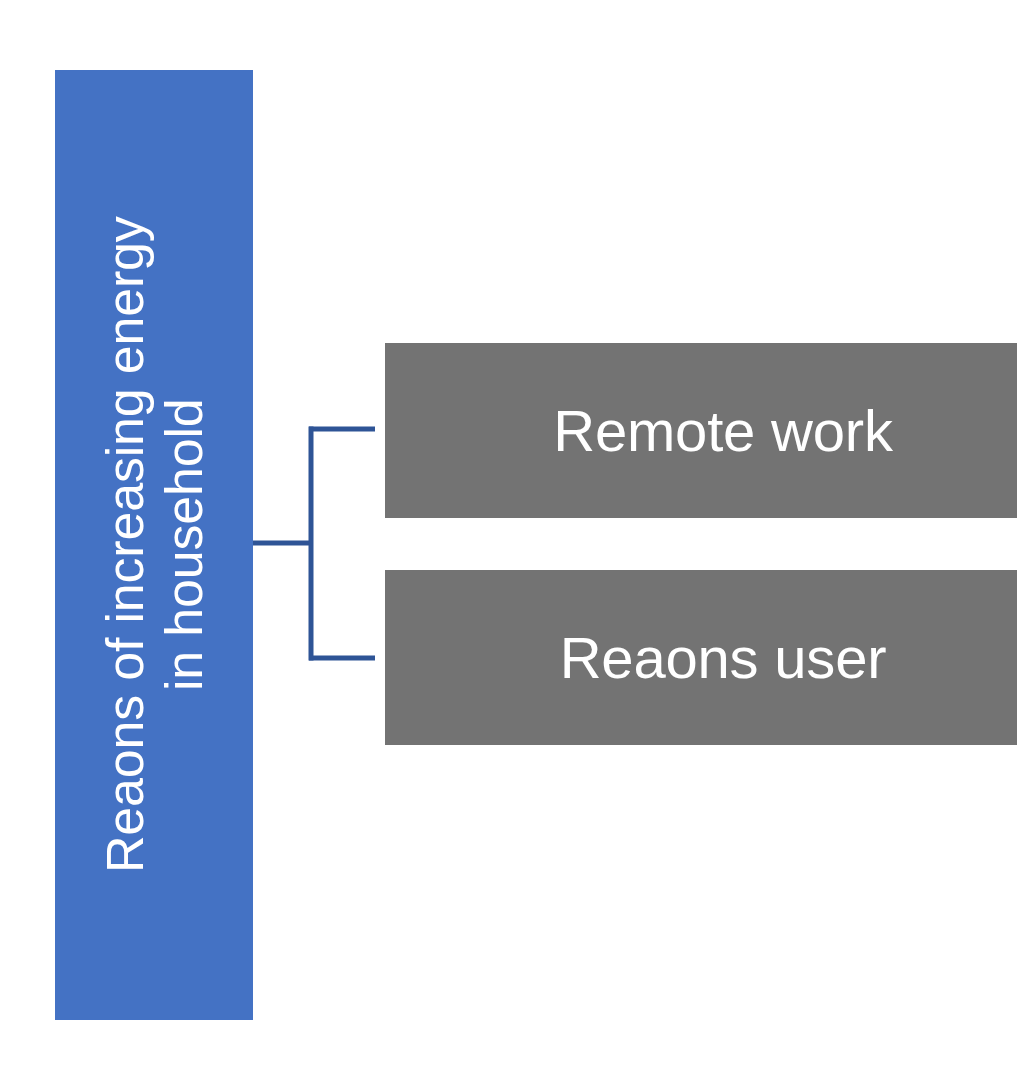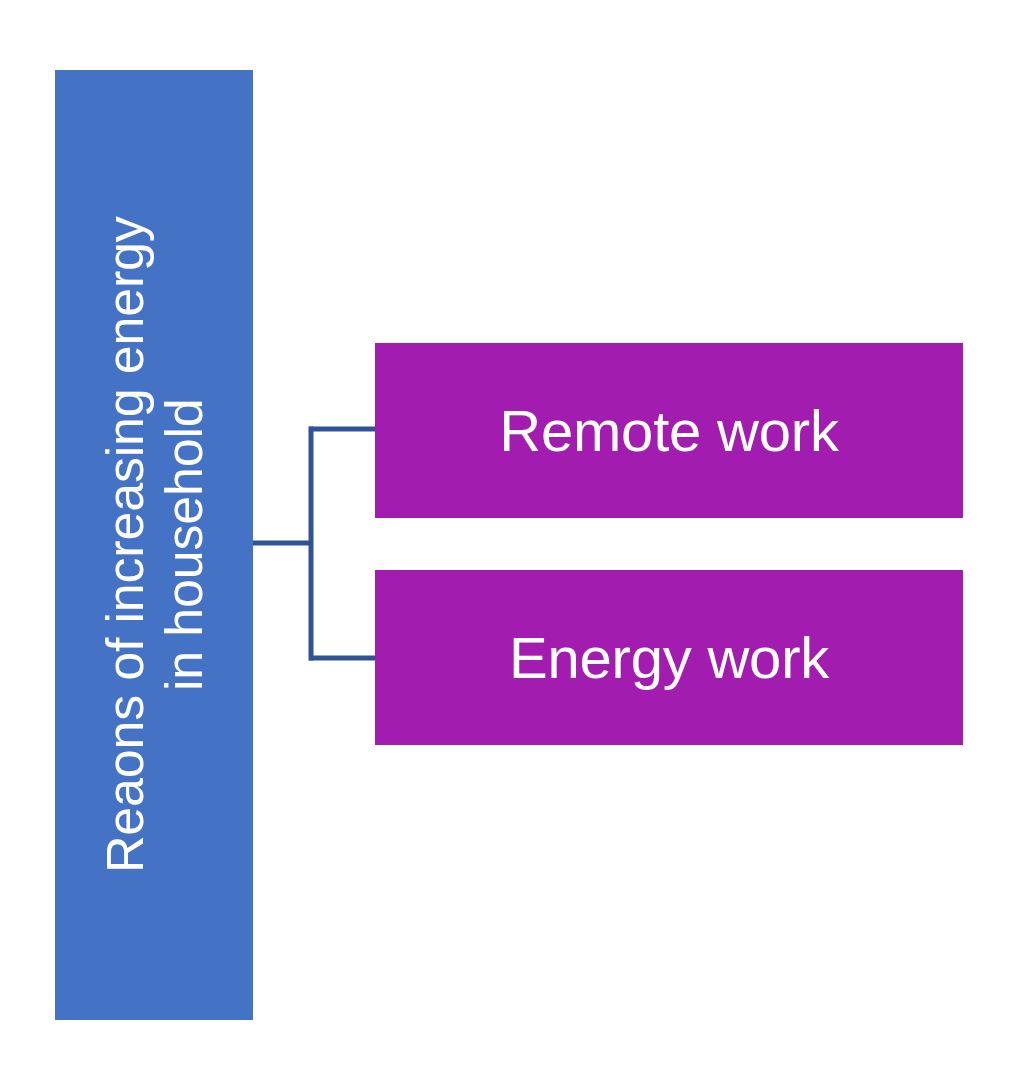--- a/index.html
+++ b/index.html
@@ -40,26 +40,27 @@
     text-align: center;
     letter-spacing: -0.2px;
   }
   .root-bar-line {
     display: block;
   }
 
   
   .child-box {
     position: absolute;
-    left: 375px;
+    left: 385px;
     width: 588px;
-    background: #a21caf;
+    background: #737373;
     display: flex;
     align-items: center;
     justify-content: center;
+    padding-left: 44px;
   }
   .child-box-1 {
     top: 343px;
     height: 175px;
   }
   .child-box-2 {
     top: 570px;
     height: 175px;
   }
   .child-box-text {
@@ -101,16 +102,16 @@
       <line x1="309" y1="429" x2="375" y2="429"></line>
       <line x1="309" y1="658" x2="375" y2="658"></line>
     </g>
   </svg>
 
   <div class="child-box child-box-1">
     <span class="child-box-text">Remote work</span>
   </div>
 
   <div class="child-box child-box-2">
-    <span class="child-box-text">Energy work</span>
+    <span class="child-box-text">Reaons user</span>
   </div>
 
 </div>
 
 </body></html>

